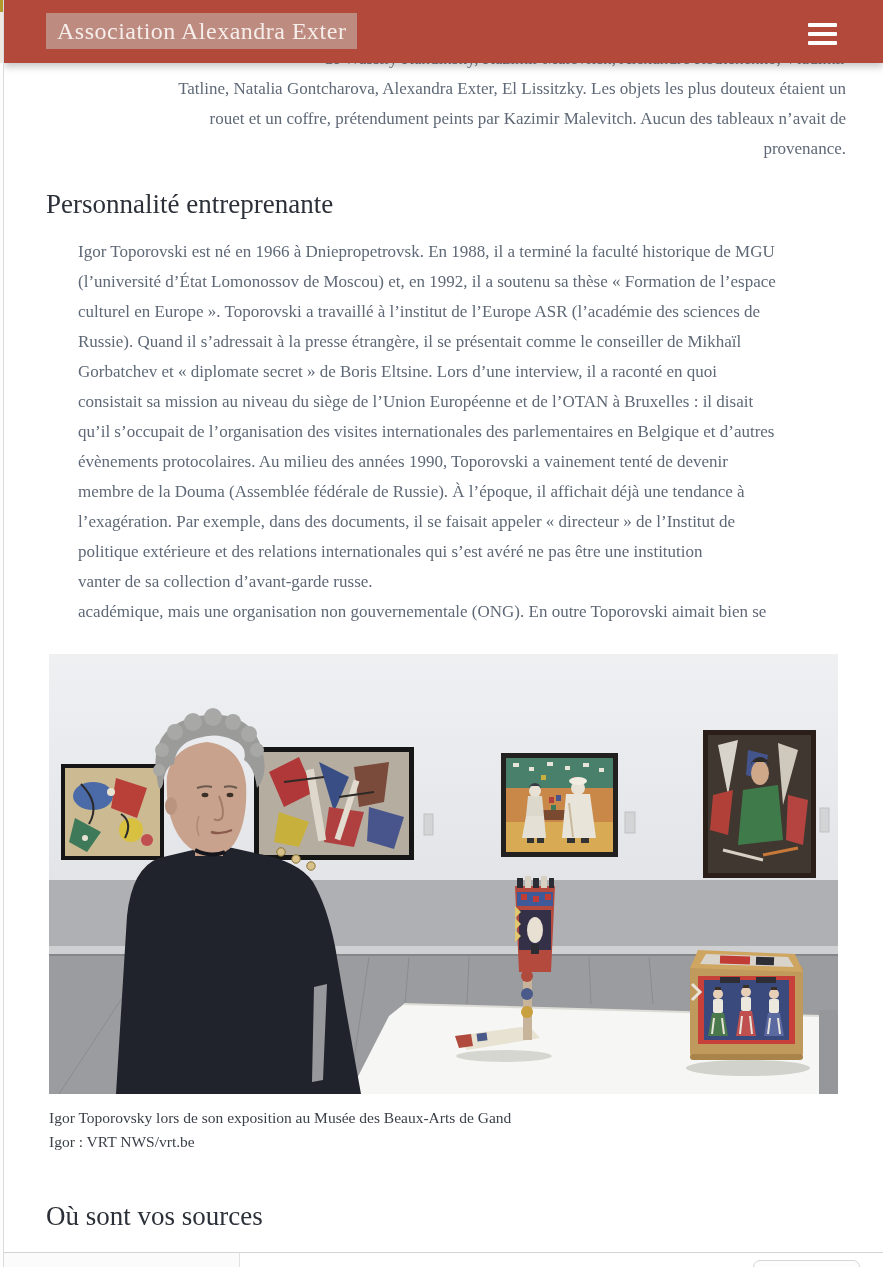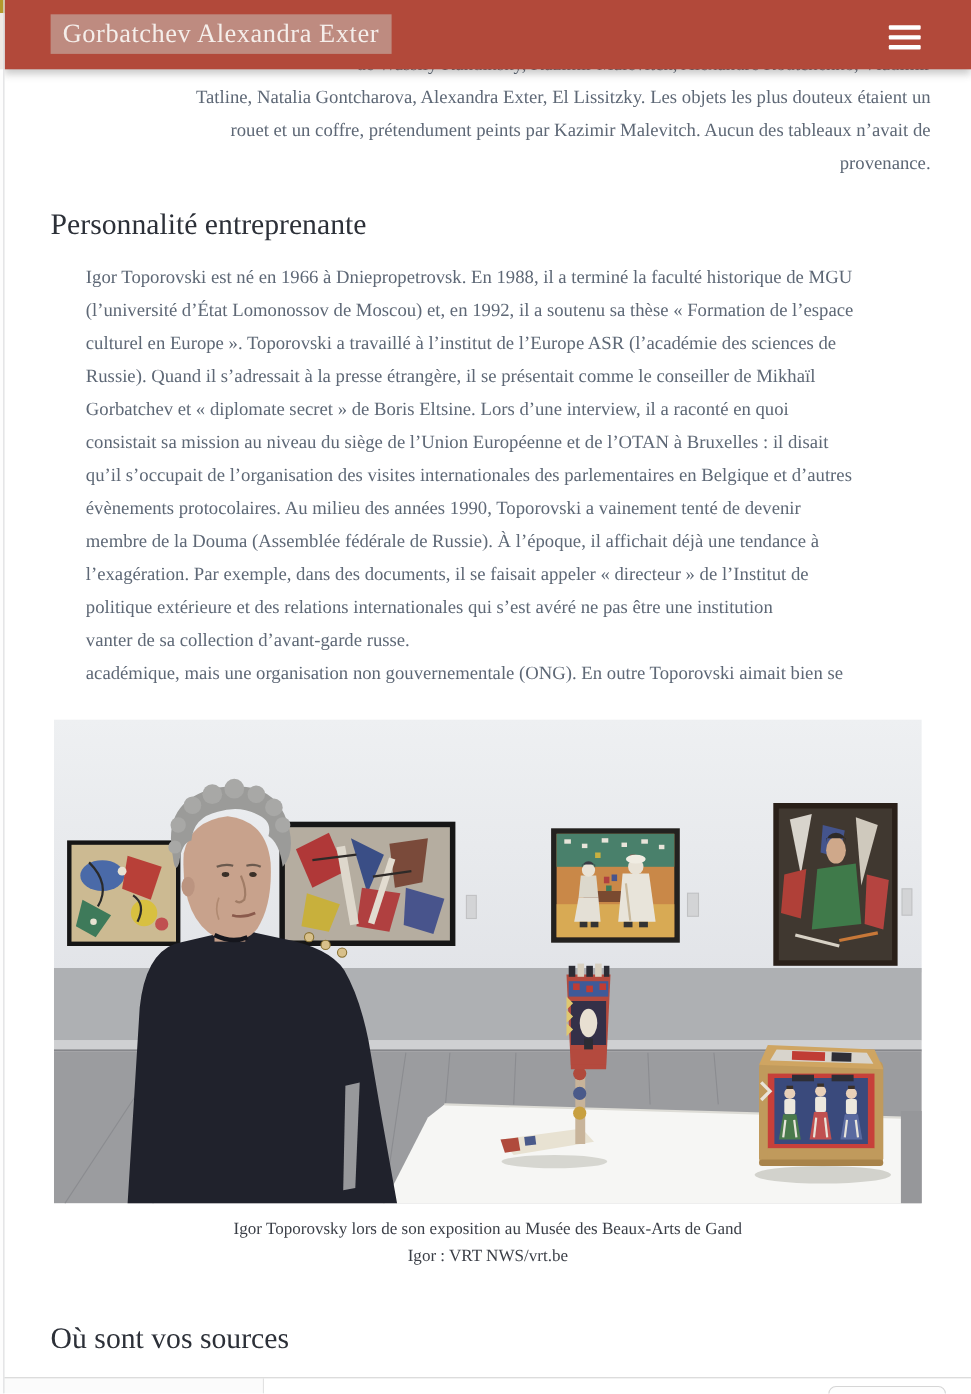--- a/index.html
+++ b/index.html
@@ -19,21 +19,21 @@
   .edge-strip .seg-light{position:absolute;left:0;top:12px;width:4px;height:51px;background:#efe9e4;}
   .edge-line{position:absolute;left:3px;top:0;width:1px;height:1267px;background:#dadbdd;z-index:31;}
   
   .tblock{position:absolute;left:46px;width:800px;z-index:5;}
   .tline{height:30px;line-height:30px;white-space:nowrap;font-size:17px;color:#5e6876;}
   h2.head{position:absolute;left:46px;margin:0;font-weight:500;font-size:27px;line-height:36px;
           color:#2c3038;white-space:nowrap;z-index:5;}
   
   figure.photo-fig{position:absolute;left:49px;top:654px;width:789px;margin:0;z-index:5;}
   figure.photo-fig svg{display:block;}
-  figcaption{margin-top:12px;text-align:center;}
+  figcaption{margin-top:12px;text-align:left;}
   .cap-line{display:block;height:24px;line-height:24px;font-size:15.5px;color:#3b3f47;}
   
   .bottom-divider{position:absolute;left:0;top:1252px;width:883px;height:0;border-top:1px solid #d4d4d4;z-index:5;}
   .bottom-vline{position:absolute;left:239px;top:1253px;width:1px;height:14px;background:#e2e2e2;z-index:5;}
   .bottom-cell{position:absolute;left:0;top:1253px;width:239px;height:14px;background:#fbfbfb;z-index:4;}
   .bottom-button{position:absolute;left:753px;top:1260px;width:105px;height:24px;background:#fdfdfd;
                  border:1px solid #d6d6d6;border-radius:7px;z-index:5;cursor:pointer;}
 </style>
 </head>
 <body>
@@ -41,21 +41,21 @@
 <div class="page">
 
   <div class="edge-strip">
     <div class="seg-yellow"></div>
     <div class="seg-light"></div>
   </div>
   <div class="edge-line"></div>
 
   <header class="site-header">
     <div class="title-hl">
-      <span>Gorbatchev Alexandra Exter</span>
+      <span>Association Alexandra Exter</span>
     </div>
     <div class="burger">
       <i></i>
         <i></i>
         <i></i>
     </div>
   </header>
 
   <div class="tblock" style="top:44px;text-align:right;">
       <div class="tline">de Wassily Kandinsky, Kazimir Malevitch, Alexandre Rodtchenko, Vladimir</div>

